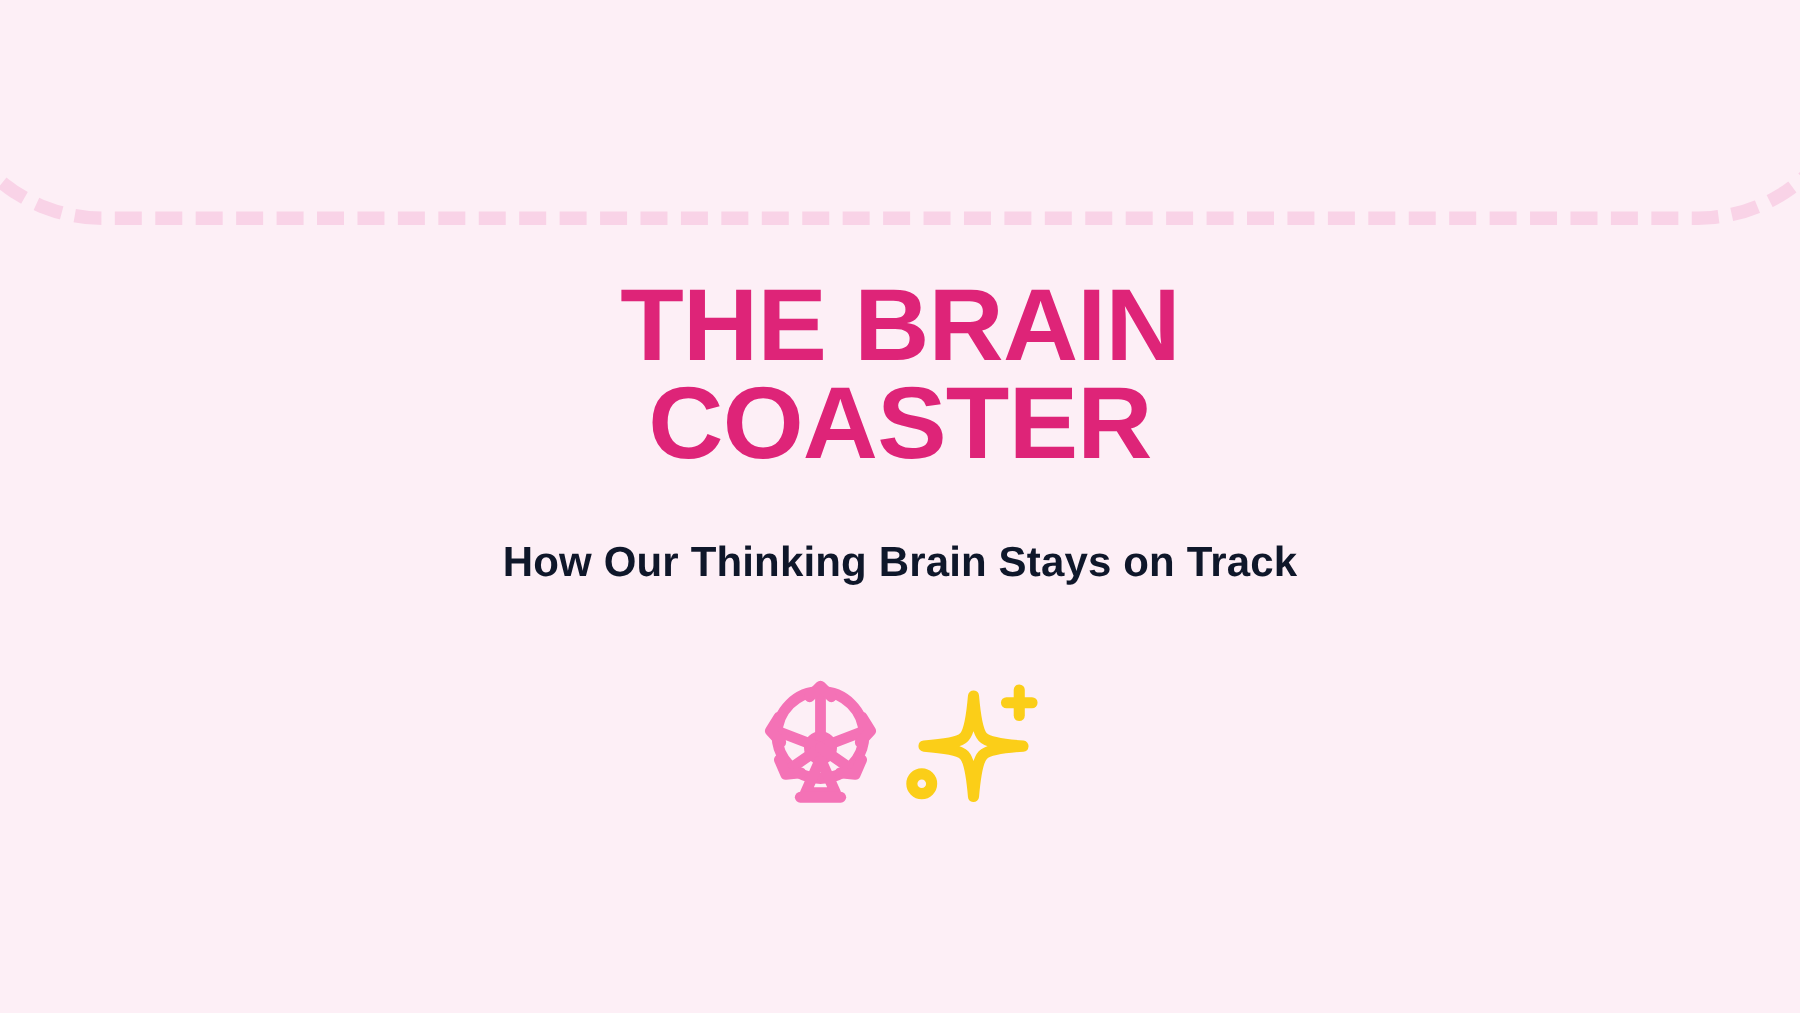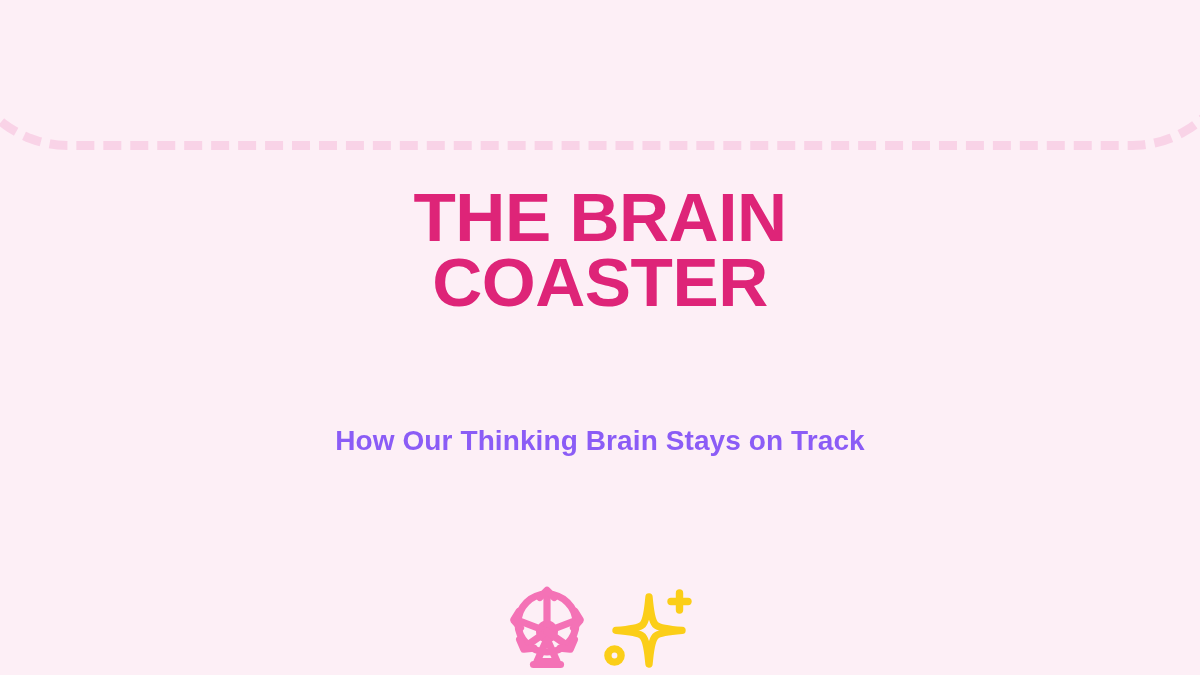--- a/index.html
+++ b/index.html
@@ -38,21 +38,21 @@
   
   .content {
     position: absolute;
     left: 0;
     top: 0;
     width: 1200px;
     height: 675px;
     display: flex;
     flex-direction: column;
     align-items: center;
-    justify-content: space-between;
+    justify-content: flex-start;
   }
 
   .title {
     margin: 0;
     padding-top: 185px;
     color: #DE2478;
     font-family: "Liberation Sans", sans-serif;
     font-weight: 700;
     font-size: 68px;
     line-height: 0.96;
@@ -61,23 +61,23 @@
     text-transform: uppercase;
     width: 760px;
     transform: scaleX(1.02);
   }
 
   .title .line {
     display: block;
   }
 
   .subtitle {
-    margin: 0;
+    margin: 16px;
     padding-top: 26px;
-    color: #8b5cf6;
+    color: #0f172a;
     font-family: "Liberation Sans", sans-serif;
     font-weight: 600;
     font-size: 28px;
     line-height: 1.2;
     text-align: center;
     letter-spacing: 0.1px;
   }
 
   .icon-row {
     display: flex;

